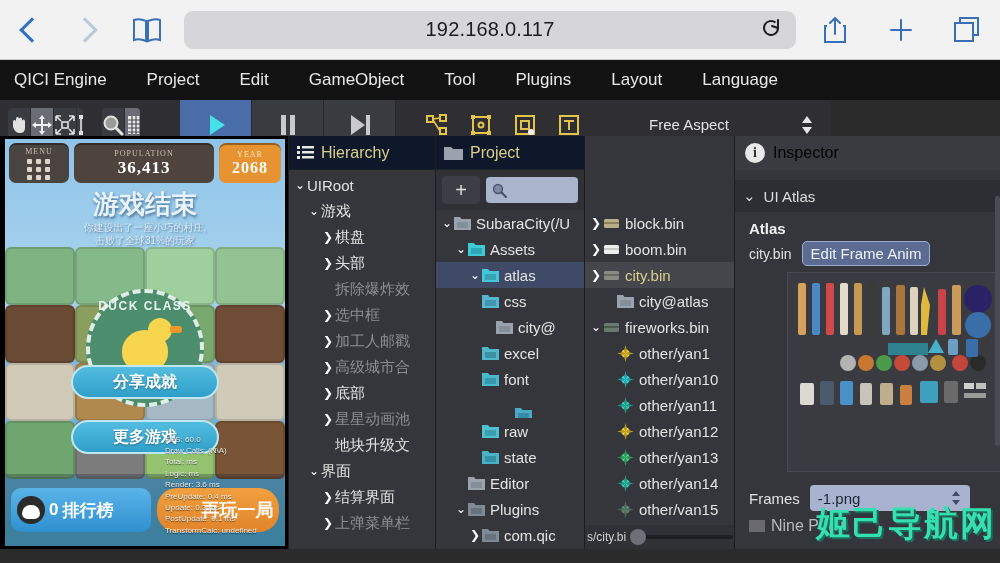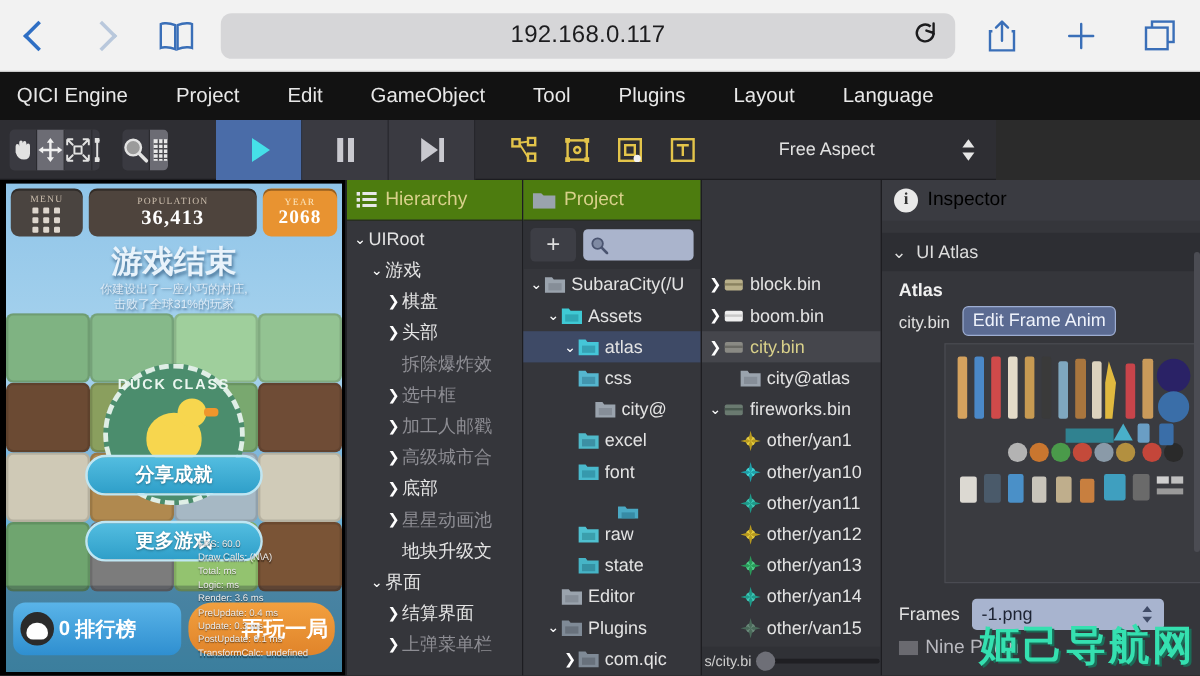--- a/index.html
+++ b/index.html
@@ -65,21 +65,21 @@
   .yellow-group { display:flex; align-items:center; margin-left: 26px; gap: 14px; }
   .ybtn { width: 30px; height: 30px; display:flex; align-items:center; justify-content:center; }
   .aspect {
     margin-left: auto; display: flex; align-items: center; height: 50px;
     padding-right: 10px; color: #e2e2e2; font-size: 15px;
   }
   .aspect .label { width: 210px; text-align: center; }
   .aspect .stepper { width: 26px; display:flex; flex-direction:column; align-items:center; gap:3px; }
 
   
-  .main { position: absolute; top: 150px; left: 0; width: 928px; height: 413px; background: #2f3035; }
+  .main { position: absolute; top: 136px; left: 0; width: 928px; height: 413px; background: #2f3035; }
 
   
   .gameview { position:absolute; left:0; top:0; width: 288px; height: 413px; overflow: hidden; background:#000; }
   .game-inner { position:absolute; left:5px; top:3px; width: 280px; height: 407px; overflow:hidden;
                 background: linear-gradient(#8fc4e8, #a9d4ee 38%, #7fb8dd 55%, #4aa4c8 100%); }
   .hud { display:flex; gap:5px; padding: 4px 4px 0 4px; height: 44px; }
   .hud-box { border-radius: 7px; display:flex; flex-direction:column; align-items:center; justify-content:center;
              box-shadow: 0 2px 0 rgba(0,0,0,.35) inset; }
   .hud-menu { width: 60px; background:#4a4440; }
   .hud-pop { flex:1; background:#4e443d; }
@@ -121,21 +121,21 @@
               display:flex; align-items:center; color:#fff; font-size:17px; font-weight:bold; padding-left: 6px; gap:4px;}
   .av { width: 28px; height: 28px; border-radius: 50%; background:#2b2b2b; position:relative; }
   .av:after { content:""; position:absolute; left:5px; top:9px; width:18px; height:14px; background:#fff; border-radius: 9px 9px 6px 6px; }
   .btn-replay { flex:1; height: 44px; border-radius: 20px; background: linear-gradient(#f2a03f,#e0842a);
                 display:flex; align-items:center; justify-content:center; color:#fff; font-size:18px; font-weight:bold;padding-left:39px; }
   .stats { position:absolute; right: 2px; bottom: 10px; width: 118px; color:#eaeaea; font-size: 8px; line-height: 1.42;
            text-shadow: 0 1px 1px rgba(0,0,0,.6); }
 
   
   .panel-head { height: 34px; display:flex; align-items:center; gap: 7px; padding: 0 8px;
-                background: #4d7c0f; border-bottom: 1px solid #202024; }
+                background: #0f172a; border-bottom: 1px solid #202024; }
   .panel-head .ptitle { color: #d8d08a; font-size: 16px; }
   .tree-row { display:flex; align-items:center; height: 26px; font-size: 15px; color: #e3e3e3;
               white-space: nowrap; overflow: hidden; }
   .tree-row.dim { color: #8d8d93; }
   .tree-row.sel { background: #3e4a66; }
   .tree-row.sel2 { background: #45464c; }
   .tree-row .arrow { width: 14px; flex: 0 0 14px; color: #fff; font-size: 12px; text-align:center; }
   .tree-row .ico { width: 17px; height: 17px; flex:0 0 17px; margin-right: 5px; border-radius: 2px; }
   .tree-row .lbl { overflow:hidden; }
 

